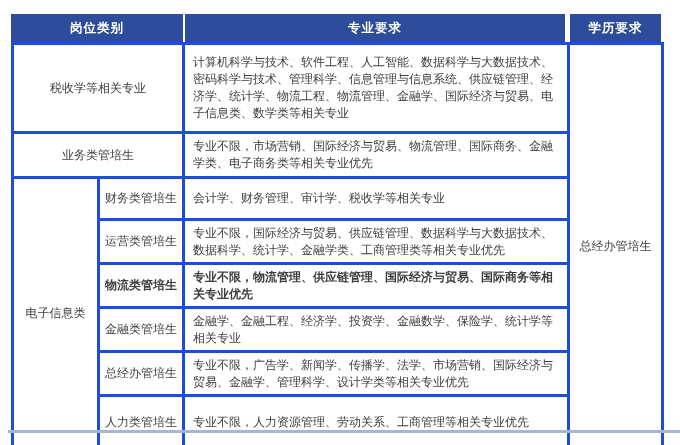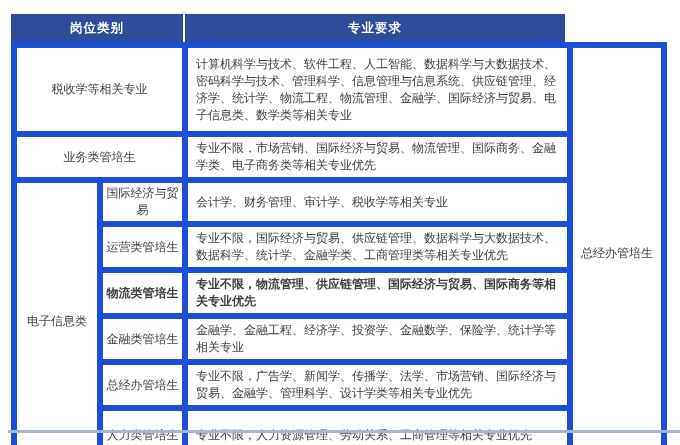--- a/index.html
+++ b/index.html
@@ -19,21 +19,21 @@
   .hdr1{left:11px;width:172px;}
   .hdr2{left:185px;width:380px;}
   .hdr3{left:570px;width:91px;}
 
   
   .body-table{
     position:absolute;left:11px;top:42px;width:650px;
     border-collapse:collapse;table-layout:fixed;
   }
   .body-table td{
-    border:6px solid #1d4ed8;
+    border:3px solid #1d4ed8;
     font-size:12px;color:#3e3e3e;line-height:17px;
     vertical-align:middle;overflow:hidden;
   }
   td.cat{text-align:center;padding:2px 2px;}
   td.subcat{text-align:center;padding:2px 1px;}
   td.majors{text-align:left;padding:3px 8px;line-break:anywhere;}
   td.edu{text-align:center;padding:2px;}
   tr.r1{height:89px;}
   tr.r2{height:45px;}
   tr.r3{height:42px;}
@@ -49,41 +49,42 @@
     background:#a8b6d5;
   }
 </style>
 </head>
 <body>
 
 <div class="page">
 
   <div class="hdr hdr2">专业要求</div>
   <div class="hdr hdr1">岗位类别</div>
+  <div class="hdr hdr3">学历要求</div>
 
   <table class="body-table">
     <colgroup>
       <col style="width:86px">
       <col style="width:85px">
       <col style="width:385px">
       <col style="width:94px">
     </colgroup>
     <tbody>
       <tr class="r1">
         <td colspan="2" class="cat">税收学等相关专业</td>
         <td class="majors">计算机科学与技术、软件工程、人工智能、数据科学与大数据技术、密码科学与技术、管理科学、信息管理与信息系统、供应链管理、经济学、统计学、物流工程、物流管理、金融学、国际经济与贸易、电子信息类、数学类等相关专业</td>
         <td rowspan="8" class="edu">总经办管培生</td>
       </tr>
       <tr class="r2">
         <td colspan="2" class="cat">业务类管培生</td>
         <td class="majors">专业不限，市场营销、国际经济与贸易、物流管理、国际商务、金融学类、电子商务类等相关专业优先</td>
       </tr>
       <tr class="r3">
         <td rowspan="6" class="cat">电子信息类</td>
-        <td class="subcat">国际经济与贸易</td>
+        <td class="subcat">财务类管培生</td>
         <td class="majors">会计学、财务管理、审计学、税收学等相关专业</td>
       </tr>
       <tr class="r4">
         <td class="subcat">运营类管培生</td>
         <td class="majors">专业不限，国际经济与贸易、供应链管理、数据科学与大数据技术、数据科学、统计学、金融学类、工商管理类等相关专业优先</td>
       </tr>
       <tr class="r5">
         <td class="subcat">物流类管培生</td>
         <td class="majors">专业不限，物流管理、供应链管理、国际经济与贸易、国际商务等相关专业优先</td>
       </tr>

